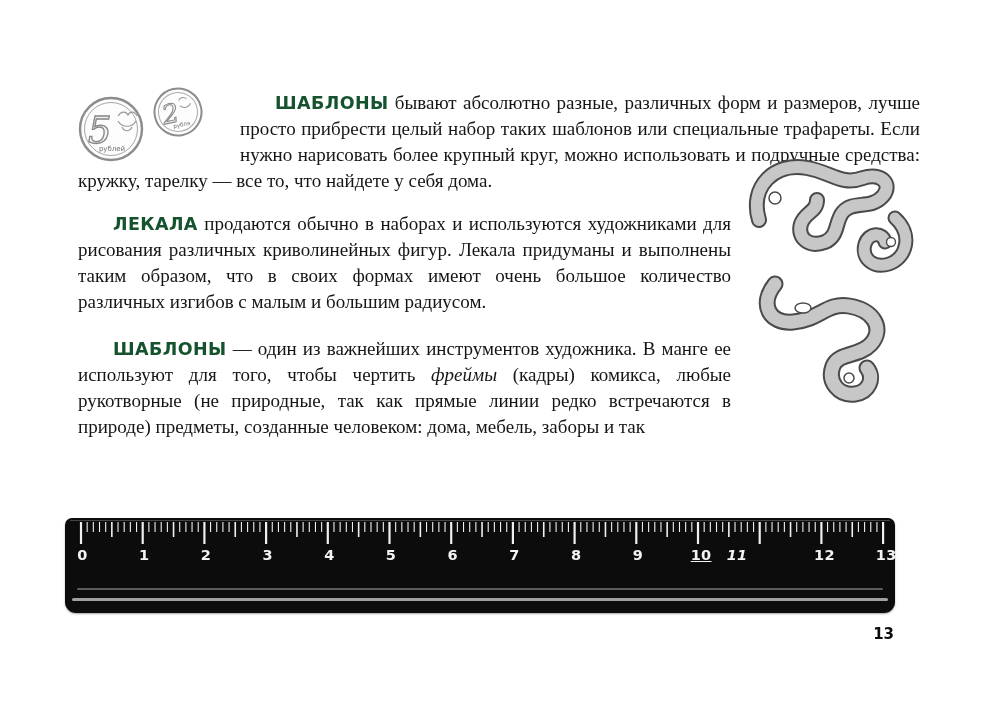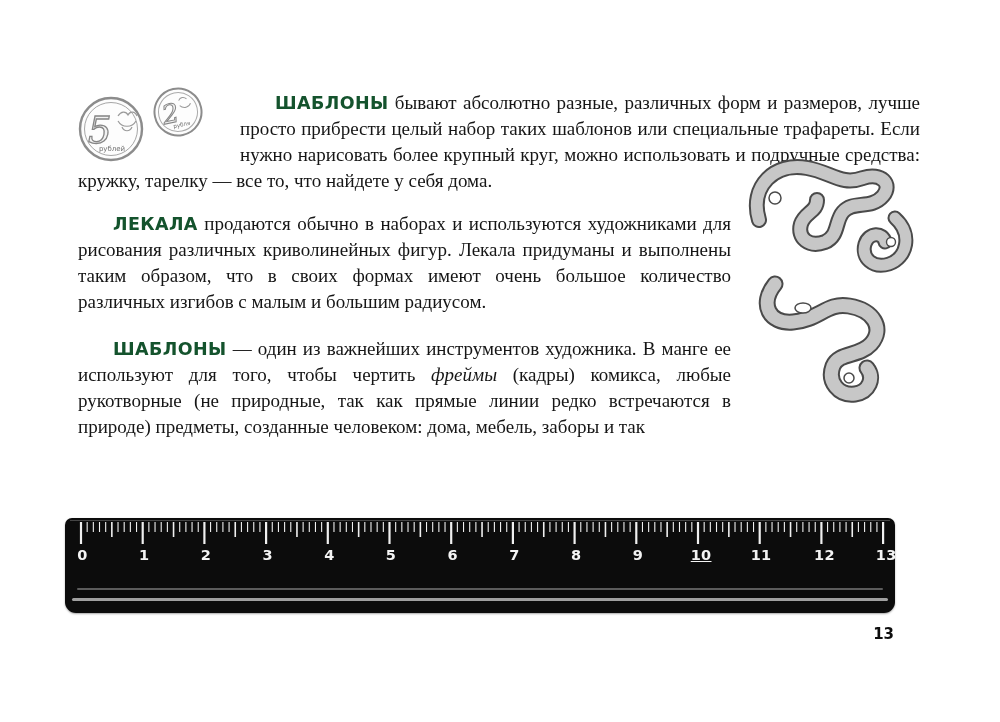--- a/index.html
+++ b/index.html
@@ -292,21 +292,21 @@
         <span class="ruler-num" style="left: 77.7px;">1</span>
         <span class="ruler-num" style="left: 139.4px;">2</span>
         <span class="ruler-num" style="left: 201.1px;">3</span>
         <span class="ruler-num" style="left: 262.8px;">4</span>
         <span class="ruler-num" style="left: 324.5px;">5</span>
         <span class="ruler-num" style="left: 386.2px;">6</span>
         <span class="ruler-num" style="left: 447.9px;">7</span>
         <span class="ruler-num" style="left: 509.6px;">8</span>
         <span class="ruler-num" style="left: 571.3px;">9</span>
         <span class="ruler-num" style="left: 633px; text-decoration: underline;">10</span>
-        <span class="ruler-num" style="left: 693px;">11</span>
+        <span class="ruler-num" style="left: 669px; font-style: italic;">11</span>
         <span class="ruler-num" style="left: 756.4px; text-align: right;">12</span>
         <span class="ruler-num" style="left: 818.1px;">13</span>
       </div>
     <div class="ruler-shine-1"></div>
     <div class="ruler-shine-2"></div>
   </div>
 
   <div class="page-number">13</div>
 </div>
 

